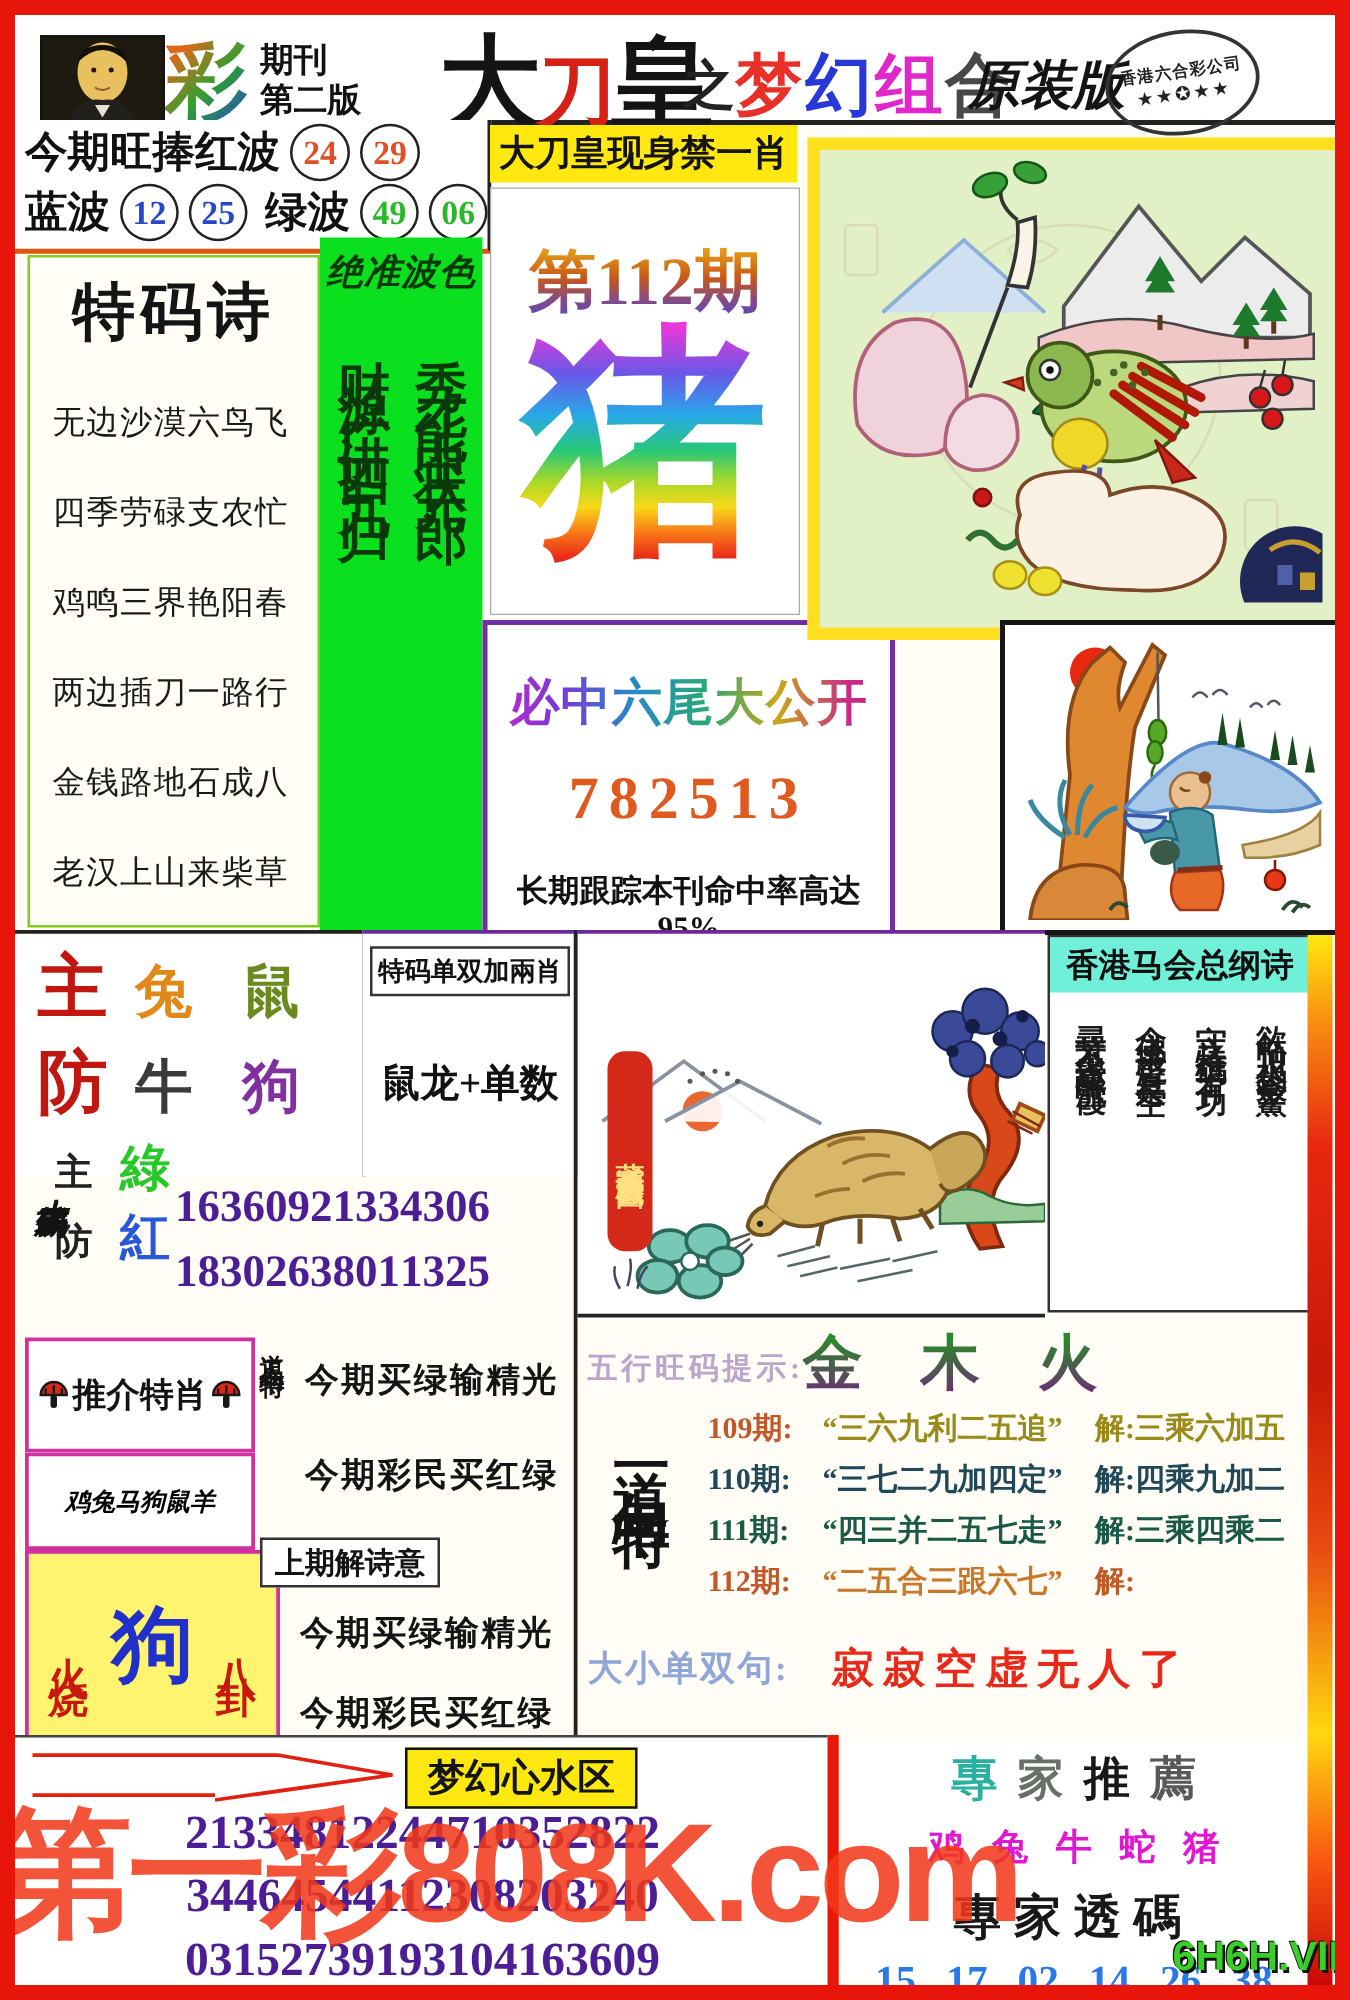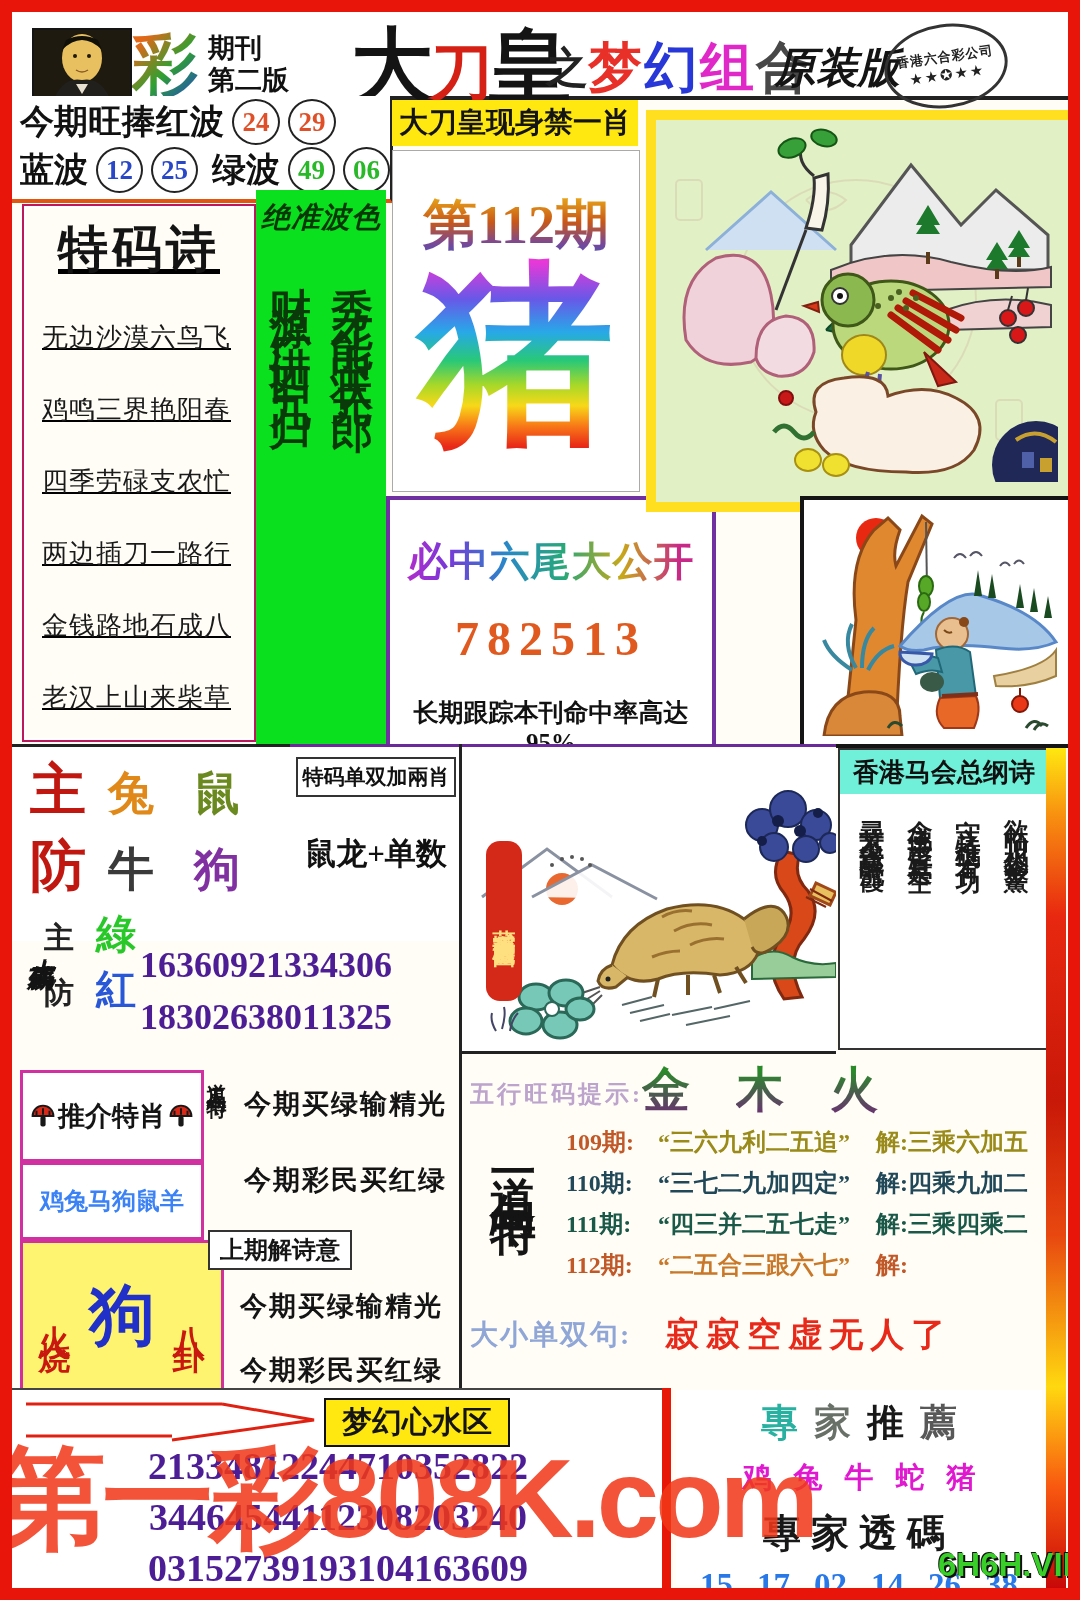--- a/index.html
+++ b/index.html
@@ -36,21 +36,21 @@
   
   .waves{left:12px;top:96px;width:378px;height:101px;background:#fff;border-right:3px solid #222;
          border-bottom:4px solid #e05510;padding-top:2px;}
   .wave-line{display:flex;align-items:center;height:48px;padding-left:8px;gap:4px;}
   .wave-label{font-size:34px;font-weight:bold;color:#111;white-space:nowrap;}
   .ball{width:44px;height:42px;border:2.5px solid #222;border-radius:50%;display:flex;
         align-items:center;justify-content:center;font-size:27px;font-weight:bold;margin-left:4px;}
   .red-n{color:#e05028;} .blue-n{color:#2848c8;} .green-n{color:#28b828;}
 
   
-  .poem{left:22px;top:204px;width:230px;height:534px;border:2px solid #be185d;box-shadow:0 0 0 2px #fff inset;text-decoration:underline;}
+  .poem{left:22px;top:204px;width:230px;height:534px;border:2px solid #84cc16;box-shadow:0 0 0 2px #fff inset;}
   .poem-title{text-align:center;font-size:50px;font-weight:bold;color:#141414;margin-top:10px;letter-spacing:4px;}
   .poem-lines{margin-top:18px;padding-left:18px;}
   .poem-lines span{display:block;font-size:26px;color:#1a1a1a;margin-top:37px;letter-spacing:1px;}
 
   
   .bose{left:256px;top:190px;width:130px;height:568px;background:#0ae01e;}
   .bose-title{text-align:center;font-size:29px;font-weight:bold;font-style:italic;color:#083808;
               padding-top:8px;letter-spacing:1px;}
   .bose-cols{display:flex;justify-content:space-evenly;margin-top:16px;height:480px;}
   .bose-cols span{writing-mode:vertical-rl;text-orientation:upright;font-size:42px;font-weight:bold;
@@ -88,21 +88,21 @@
   .zf-an{font-size:46px;font-weight:bold;width:86px;}
   .c-rabbit{color:#e08818;} .c-rat{color:#6a8a20;} .c-ox{color:#3a3a3a;} .c-dog{color:#8030a0;}
   .zf-sm{font-size:30px;font-weight:bold;color:#222;width:52px;}
   .zf-col{font-size:40px;font-weight:bold;}
   .c-green{color:#28c828;} .c-blue{color:#2858d8;}
 
   
   .danshuang{left:290px;top:744px;width:172px;height:194px;background:#fff;border-top:3px solid #6a2a9a;border-right:3px solid #222;}
   .ds-head{margin:10px 6px 0 6px;border:2px solid #333;font-size:21px;font-weight:bold;color:#111;
            text-align:center;padding:4px 0;}
-  .ds-body{margin-top:36px;text-align:center;font-size:31px;font-weight:bold;color:#111;}
+  .ds-body{margin-top:49px;text-align:center;font-size:31px;font-weight:bold;color:#111;}
 
   
   .weasel{left:462px;top:744px;width:374px;height:304px;background:#fff;border-top:3px solid #6a2a9a;border-bottom:3px solid #222;}
   .seal{position:absolute;left:24px;top:94px;width:36px;height:160px;background:#d42818;border-radius:14px;
         display:flex;align-items:center;justify-content:center;}
   .seal span{writing-mode:vertical-rl;text-orientation:upright;color:#ffe080;font-size:23px;font-weight:bold;letter-spacing:4px;}
 
   
   .zonggang{left:838px;top:748px;width:208px;height:298px;background:#fff;border:2px solid #333;}
   .zg-head{height:44px;background:#70f0d8;display:flex;align-items:center;justify-content:center;
@@ -119,21 +119,21 @@
   .shida-label span{writing-mode:vertical-rl;text-orientation:upright;font-size:26px;font-weight:bold;
                     font-style:italic;color:#141414;letter-spacing:2px;}
   .shida-rows{left:70px;top:944px;width:392px;}
   .num-row{display:flex;justify-content:center;font-size:36px;font-weight:bold;color:#4c1d95;margin-bottom:10px;}
 
   
   .tuijie{left:20px;top:1070px;width:178px;height:86px;border:3px solid #d030a0;display:flex;
           align-items:center;justify-content:center;gap:2px;background:#fff;}
   .tuijie .t-txt{font-size:27px;font-weight:bold;color:#141414;}
   .animals-box{left:20px;top:1162px;width:178px;height:72px;border:3px solid #d030a0;display:flex;
-               align-items:center;justify-content:center;font-size:24px;font-weight:bold;color:#3b82f6;background:#fff;}
+               align-items:center;justify-content:center;font-size:20px;font-weight:bold;color:#000000;background:#fff;font-style:italic;}
   .fire-box{left:20px;top:1240px;width:178px;height:146px;border:3px solid #d030a0;background:#fff470;
             display:flex;align-items:center;justify-content:space-between;padding:0 10px;}
   .fire-v{writing-mode:vertical-rl;text-orientation:upright;font-size:32px;font-weight:bold;color:#c81810;letter-spacing:16px;}
   .fire-dog{font-size:66px;font-weight:bold;color:#2030c8;}
 
   .daoren{left:204px;top:1068px;width:32px;height:180px;}
   .daoren span{writing-mode:vertical-rl;text-orientation:upright;font-size:20px;font-weight:bold;color:#141414;letter-spacing:3px;}
   .gline{font-size:27px;font-weight:bold;color:#141414;letter-spacing:2px;}
   .prev-label{border:2px solid #333;background:#fff;padding:2px 10px;font-size:24px;font-weight:bold;color:#141414;}
 
@@ -234,22 +234,22 @@
       <span class="wave-label" style="margin-left:10px;">绿波</span>
       <span class="ball green-n">49</span>
       <span class="ball green-n">06</span>
     </div>
   </div>
 
   <div class="abs poem">
     <div class="poem-title">特码诗</div>
     <div class="poem-lines">
         <span class="pl">无边沙漠六鸟飞</span>
+        <span class="pl">四季劳碌支农忙</span>
         <span class="pl">鸡鸣三界艳阳春</span>
-        <span class="pl">四季劳碌支农忙</span>
         <span class="pl">两边插刀一路行</span>
         <span class="pl">金钱路地石成八</span>
         <span class="pl">老汉上山来柴草</span>
         <span class="pl">一点甘露润万物</span>
       </div>
   </div>
 
   <div class="abs bose">
     <div class="bose-title">绝准波色</div>
     <div class="bose-cols">

